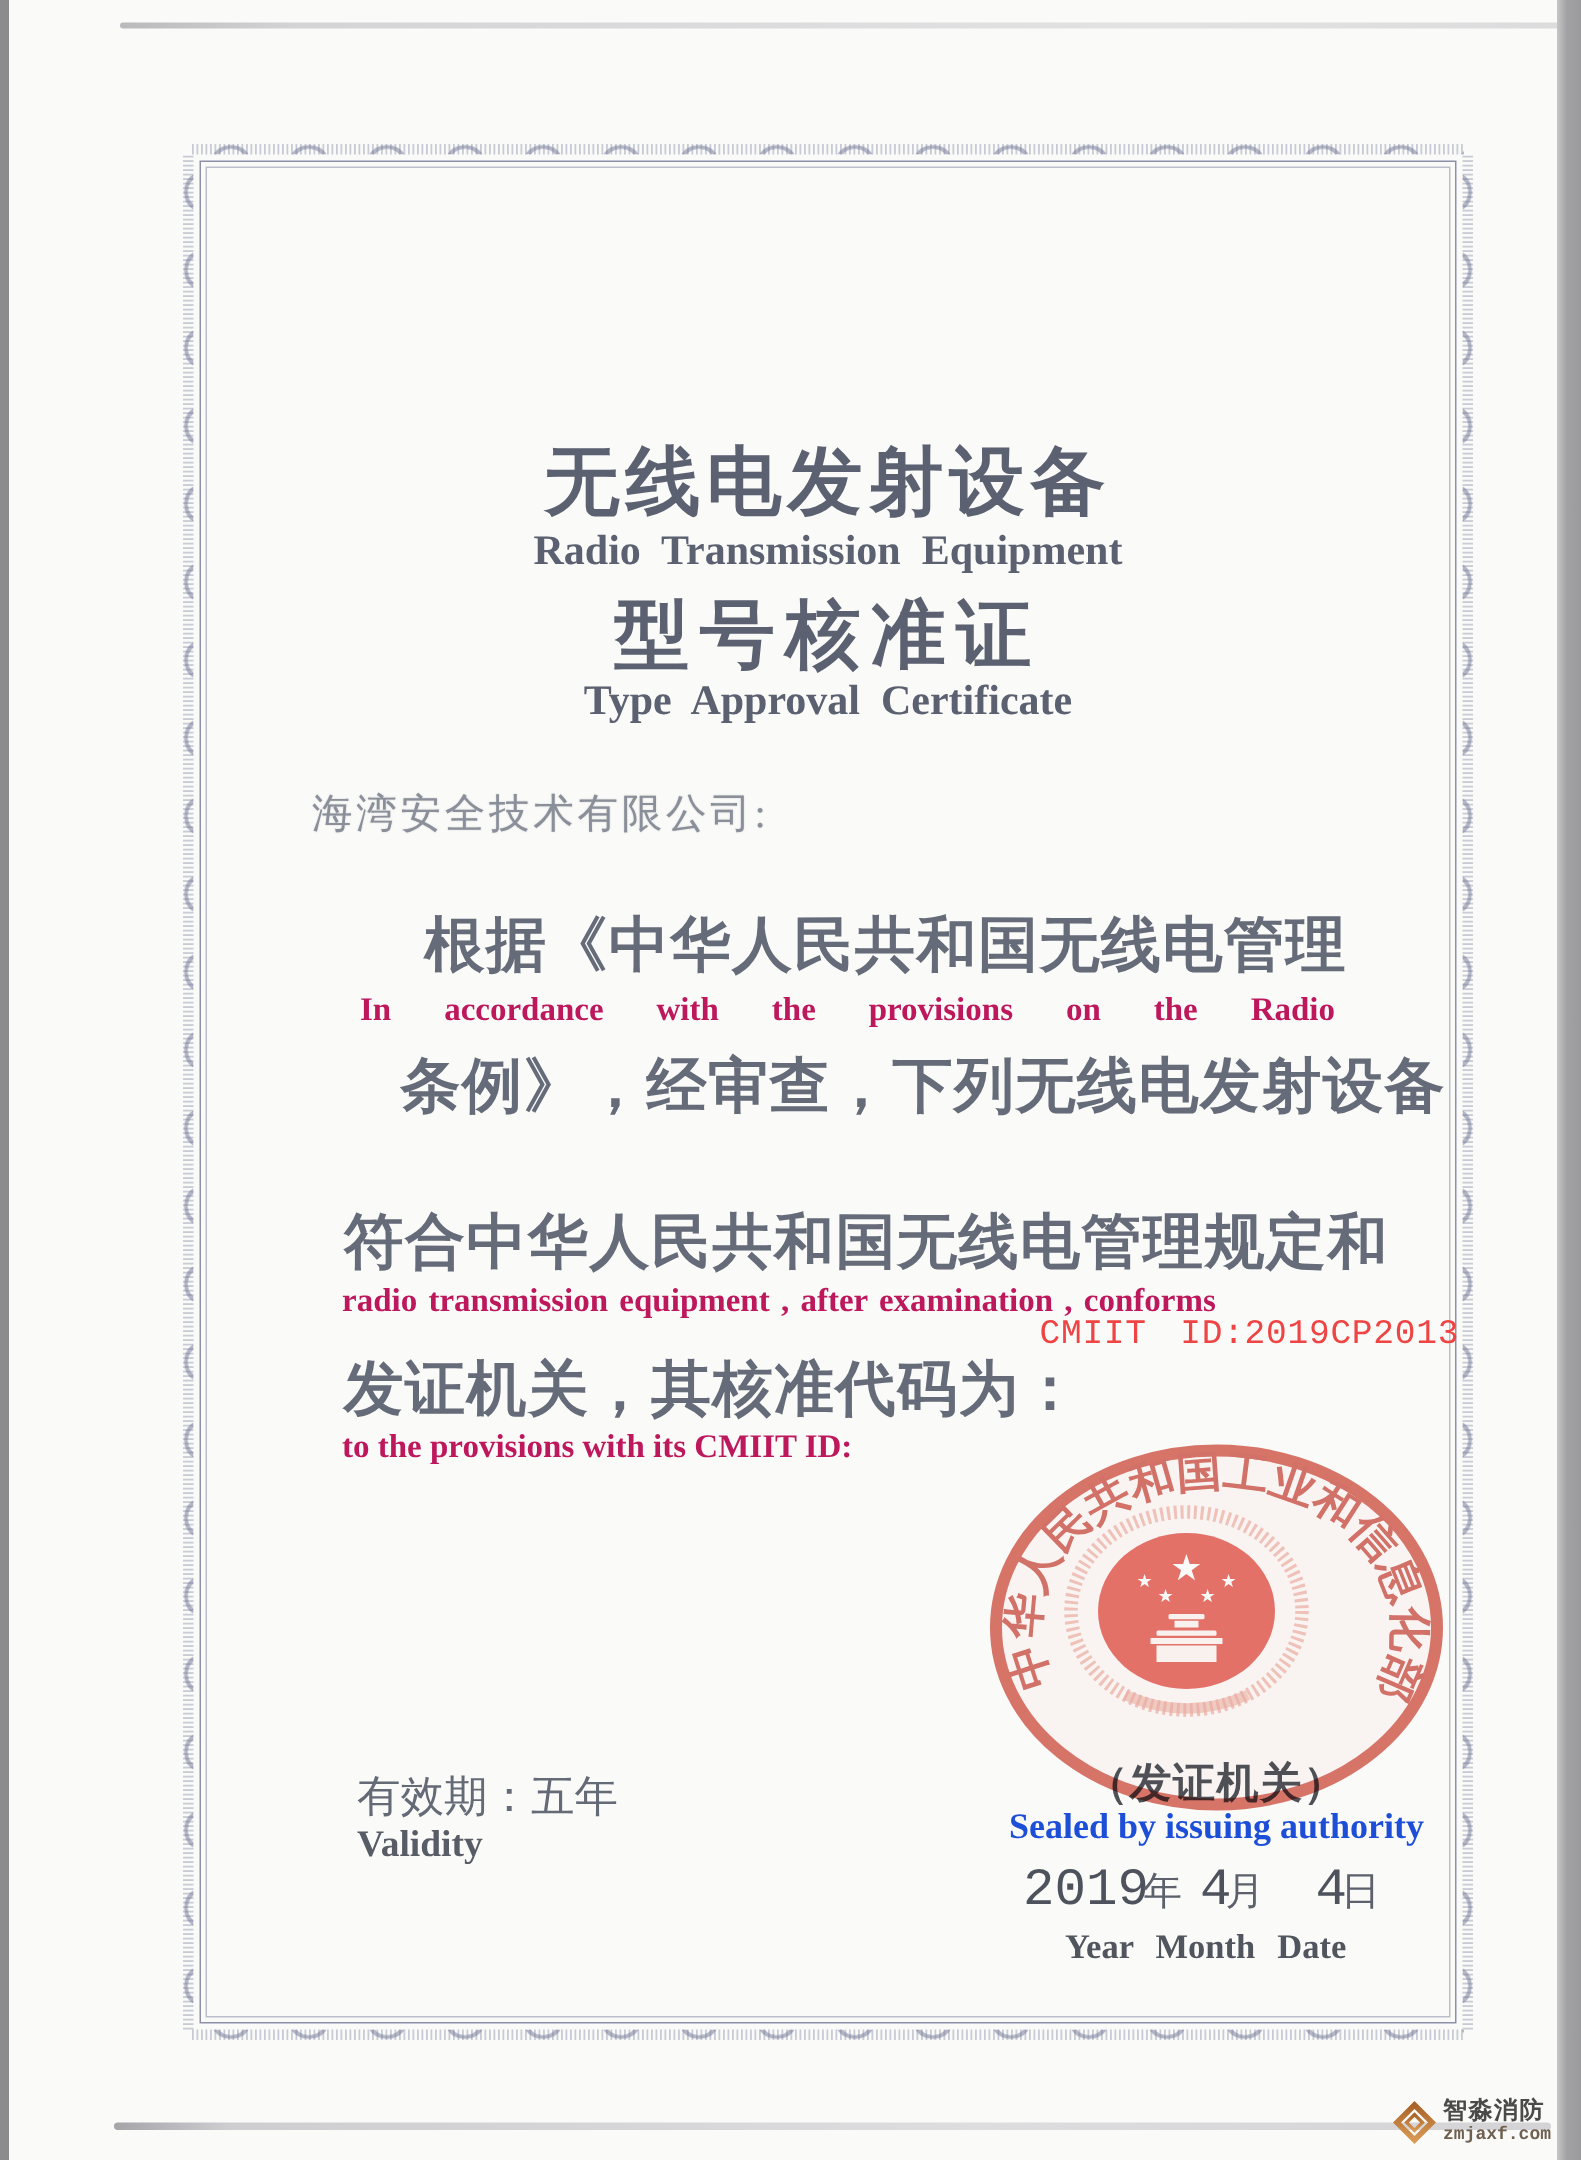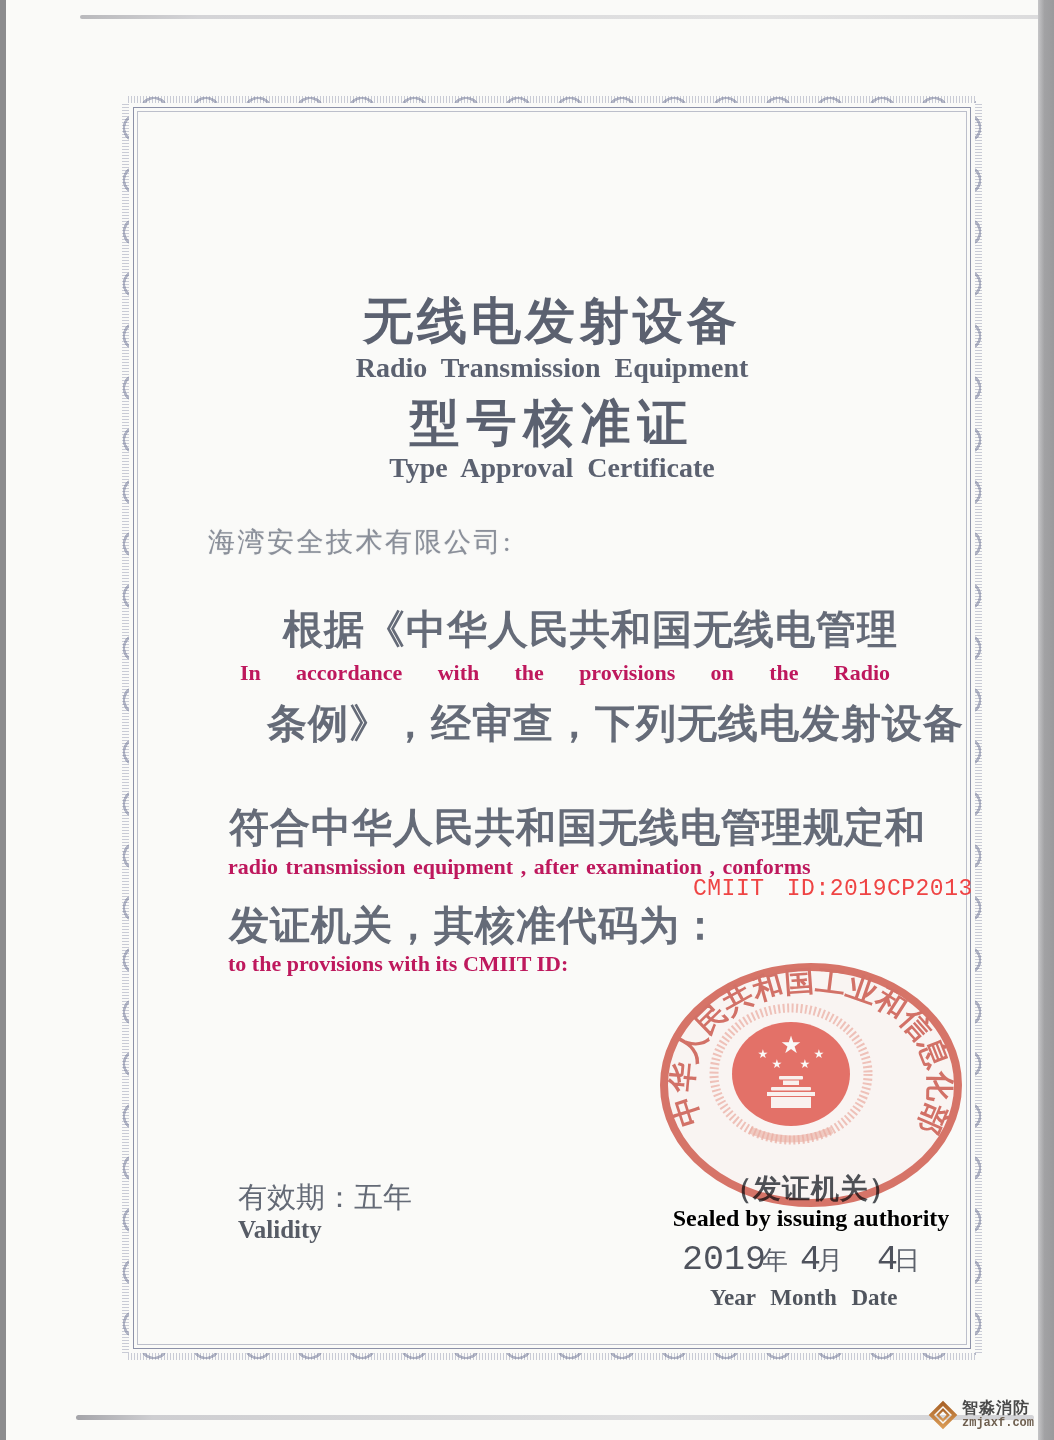--- a/index.html
+++ b/index.html
@@ -68,21 +68,21 @@
   .p3en{left:228px;top:854px;word-spacing:2px;}
   .p4zh{left:229px;top:898px;}
   .cmiit{left:693px;top:876px;font-size:23px;color:#ef4444;letter-spacing:.5px;word-spacing:8px;}
   .p4en{left:228px;top:951px;}
 
   .validity-zh{left:238px;top:1178px;font-size:29px;color:#646a76;}
   .validity-zh .val{}
   .validity-en{left:238px;top:1216px;font-size:25px;color:#575c66;}
 
   .issuing-zh{left:658px;width:306px;text-align:center;top:1170px;font-size:28px;font-weight:600;color:#4e5257;letter-spacing:1px;}
-  .issuing-en{left:648px;width:326px;text-align:center;top:1205px;font-size:24px;color:#000000;}
+  .issuing-en{left:648px;width:326px;text-align:center;top:1205px;font-size:24px;color:#1d4ed8;}
 
   .date-line{left:682px;top:1240px;display:flex;align-items:baseline;color:#4e525c;}
   .date-line .num{font-size:35px;font-family:"Liberation Mono","DejaVu Sans Mono",monospace;}
   .date-line .unit{font-size:26px;color:#5c616b;font-family:"Liberation Serif","DejaVu Serif",serif;margin-left:-4px;}
   .date-line .gap1{width:12px;} .date-line .gap2{width:34px;}
   .date-en{left:710px;top:1285px;font-size:23px;color:#50555e;word-spacing:9px;}
 
   .seal{position:absolute;left:658px;top:962px;width:306px;height:246px;mix-blend-mode:multiply;opacity:.93;pointer-events:none;}
 
   

